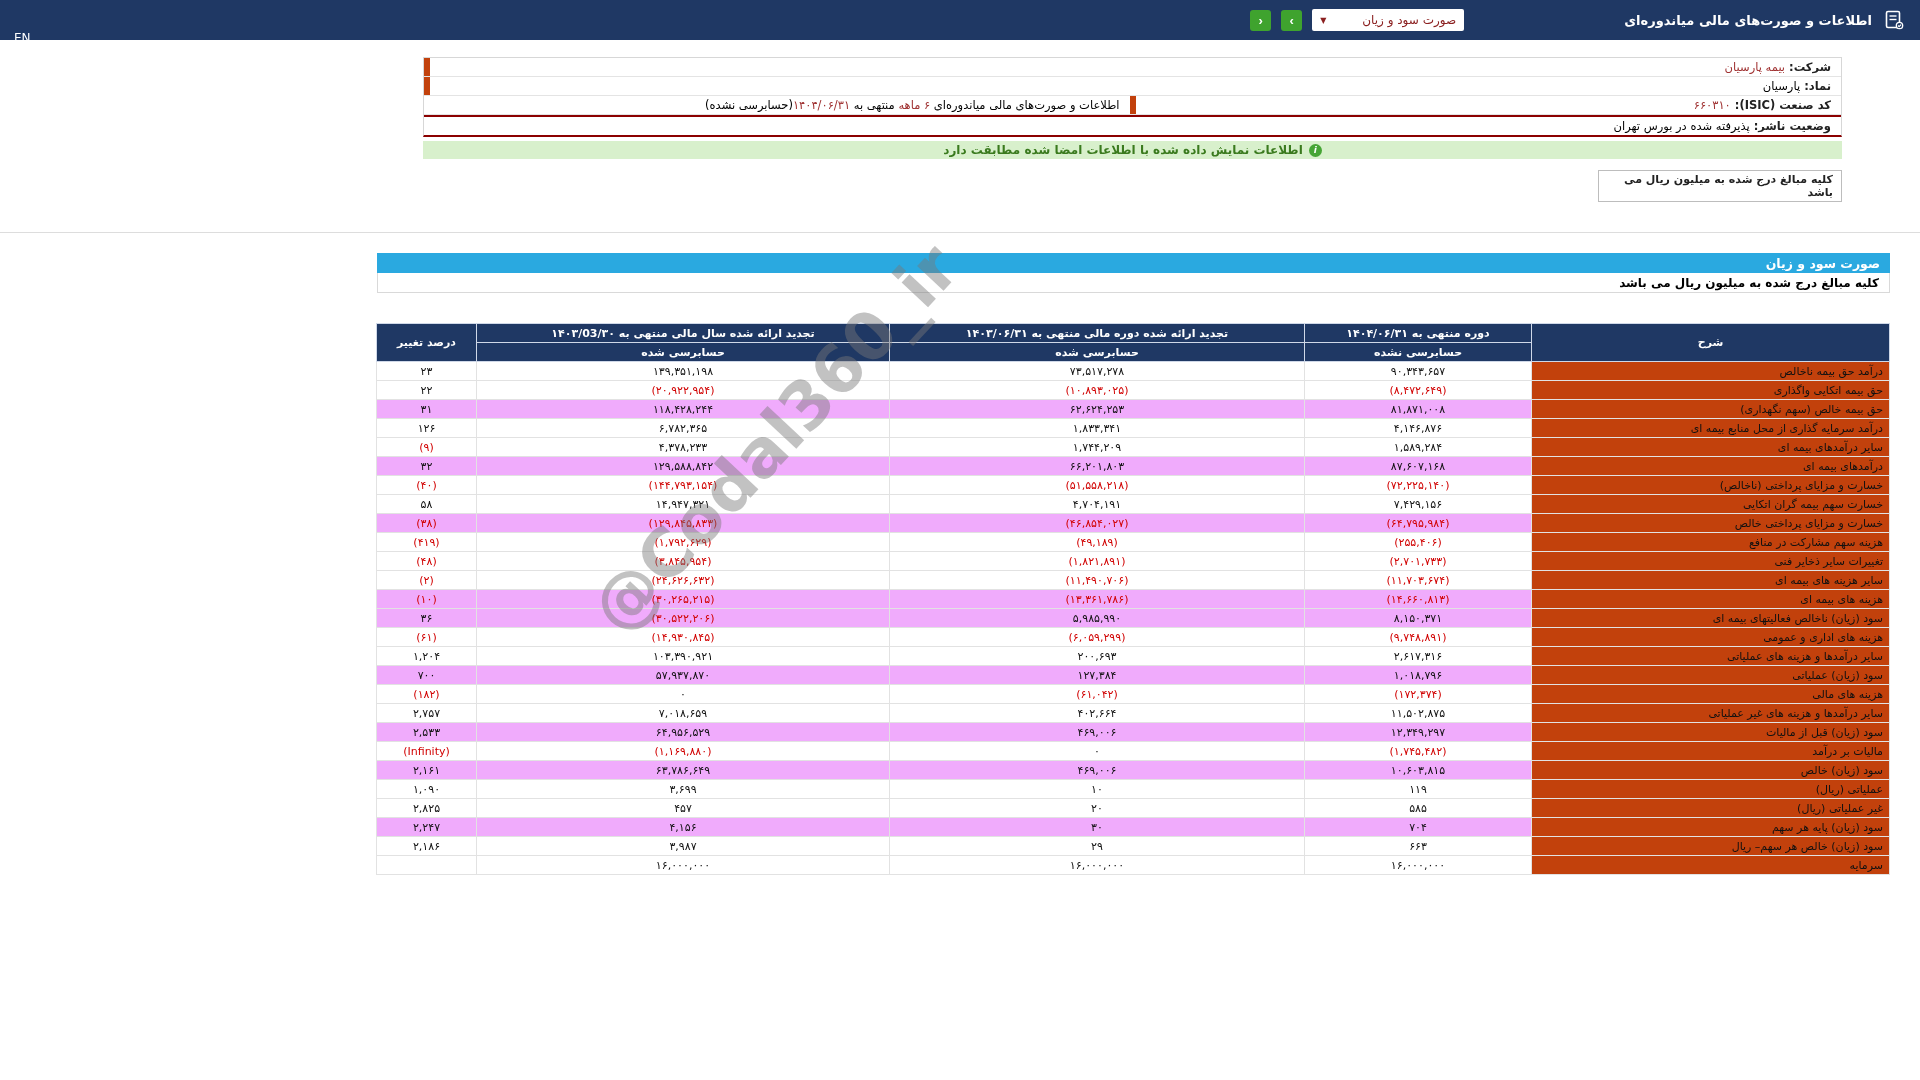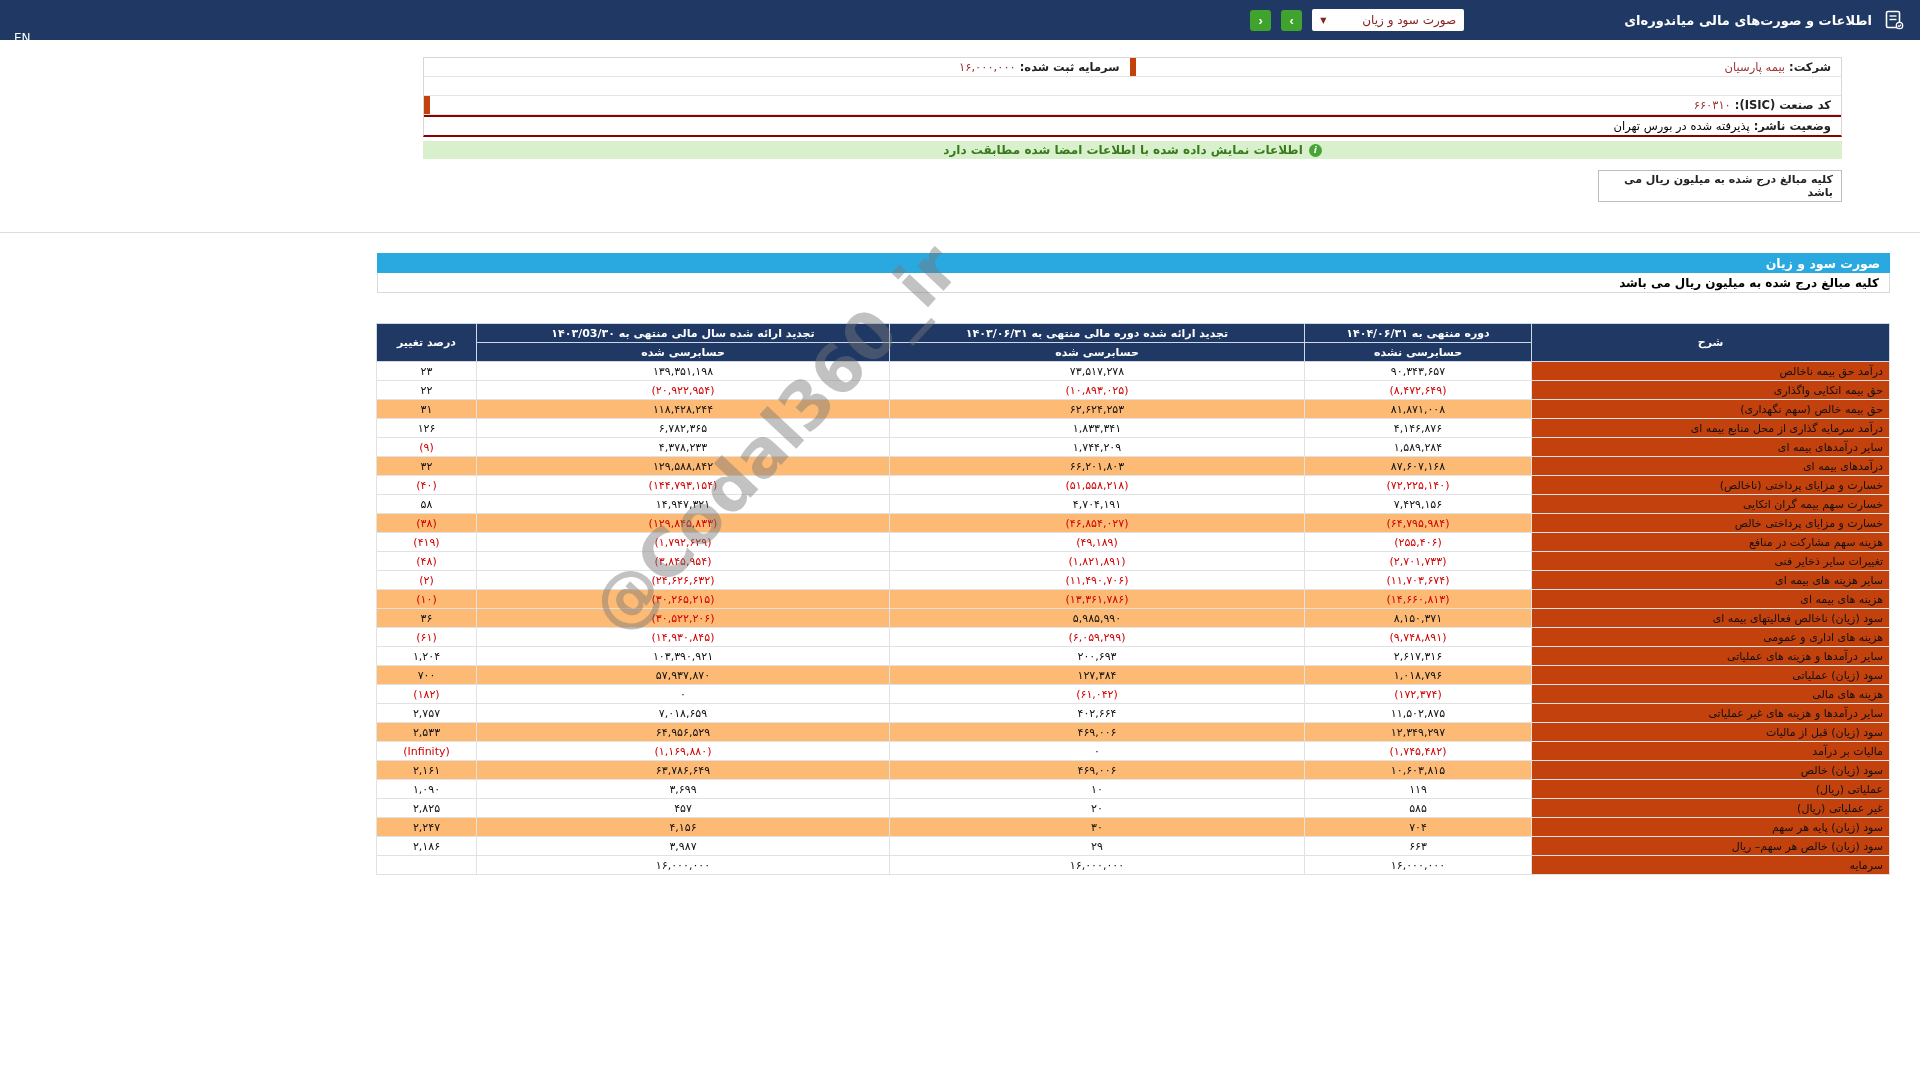--- a/index.html
+++ b/index.html
@@ -51,21 +51,21 @@
   .stmt-title { background:#2aa9e0; color:#fff; font-weight:bold; font-size:12.5px;
                 height:20px; display:flex; align-items:center; padding:0 10px; }
   .stmt-note { border:1px solid #d9d9d9; border-top:none; height:20px; display:flex;
                align-items:center; padding:0 10px; font-size:12px; font-weight:bold; }
   .stmt-table { width:100%; border-collapse:collapse; margin-top:30px; table-layout:fixed; }
   .stmt-table th { background:#1f3864; color:#fff; font-weight:bold; font-size:11px;
                    border:1px solid #cfd8e8; height:19px; padding:1px 4px; text-align:center; }
   .stmt-table td { border:1px solid #e2e2e2; height:19px; padding:1px 6px; font-size:11px; color:#111; }
   .stmt-table td.desc { background:#c2410c; text-align:right; }
   .stmt-table td.val  { background:#fff; text-align:center; }
-  .stmt-table tr.hl td.val { background:#fdba74; }
+  .stmt-table tr.hl td.val { background:#f0abfc; }
   .stmt-table td.neg { color:#d10000; }
 
   
   .watermark { position:absolute; left:495px; top:400px; width:560px; text-align:center;
                transform:rotate(-47deg); direction:ltr; font-size:66px; font-weight:bold;
                color:rgba(120,120,120,.45); pointer-events:none; z-index:5; white-space:nowrap; }
 </style>
 </head>
 <body>
 
@@ -89,26 +89,27 @@
   </button>
   <button class="nav-btn">
     <span>‹</span>
   </button>
   <a class="en">EN</a>
 </div>
 
 <div class="info-wrap">
     <div class="info-row">
       <div class="info-cell cell-right"><span class="lbl">شرکت: </span><span class="maroon">بیمه پارسیان</span></div>
-      <div class="info-cell cell-left"><span class="lbl">سرمایه ثبت شده: </span><span class="maroon">۱۶,۰۰۰,۰۰۰</span></div>
     </div>
     <div class="info-row">
+      <div class="info-cell cell-right"><span class="lbl">نماد: </span><span>پارسیان</span></div>
     </div>
     <div class="info-row">
       <div class="info-cell cell-right"><span class="lbl">کد صنعت (ISIC): </span><span class="maroon">۶۶۰۳۱۰</span></div>
+      <div class="info-cell cell-left"><span>اطلاعات و صورت‌های مالی میاندوره‌ای </span><span class="maroon">۶ ماهه</span><span> منتهی به </span><span class="maroon">۱۴۰۴/۰۶/۳۱</span><span>(حسابرسی نشده)</span></div>
     </div>
     <div class="info-row">
       <div class="info-cell cell-left"><span class="lbl">وضعیت ناشر: </span><span>پذیرفته شده در بورس تهران</span></div>
     </div>
   </div>
 
 <div class="msgbar">
   <span class="info-icon">i</span>
   <span>اطلاعات نمایش داده شده با اطلاعات امضا شده مطابقت دارد</span>
 </div>

